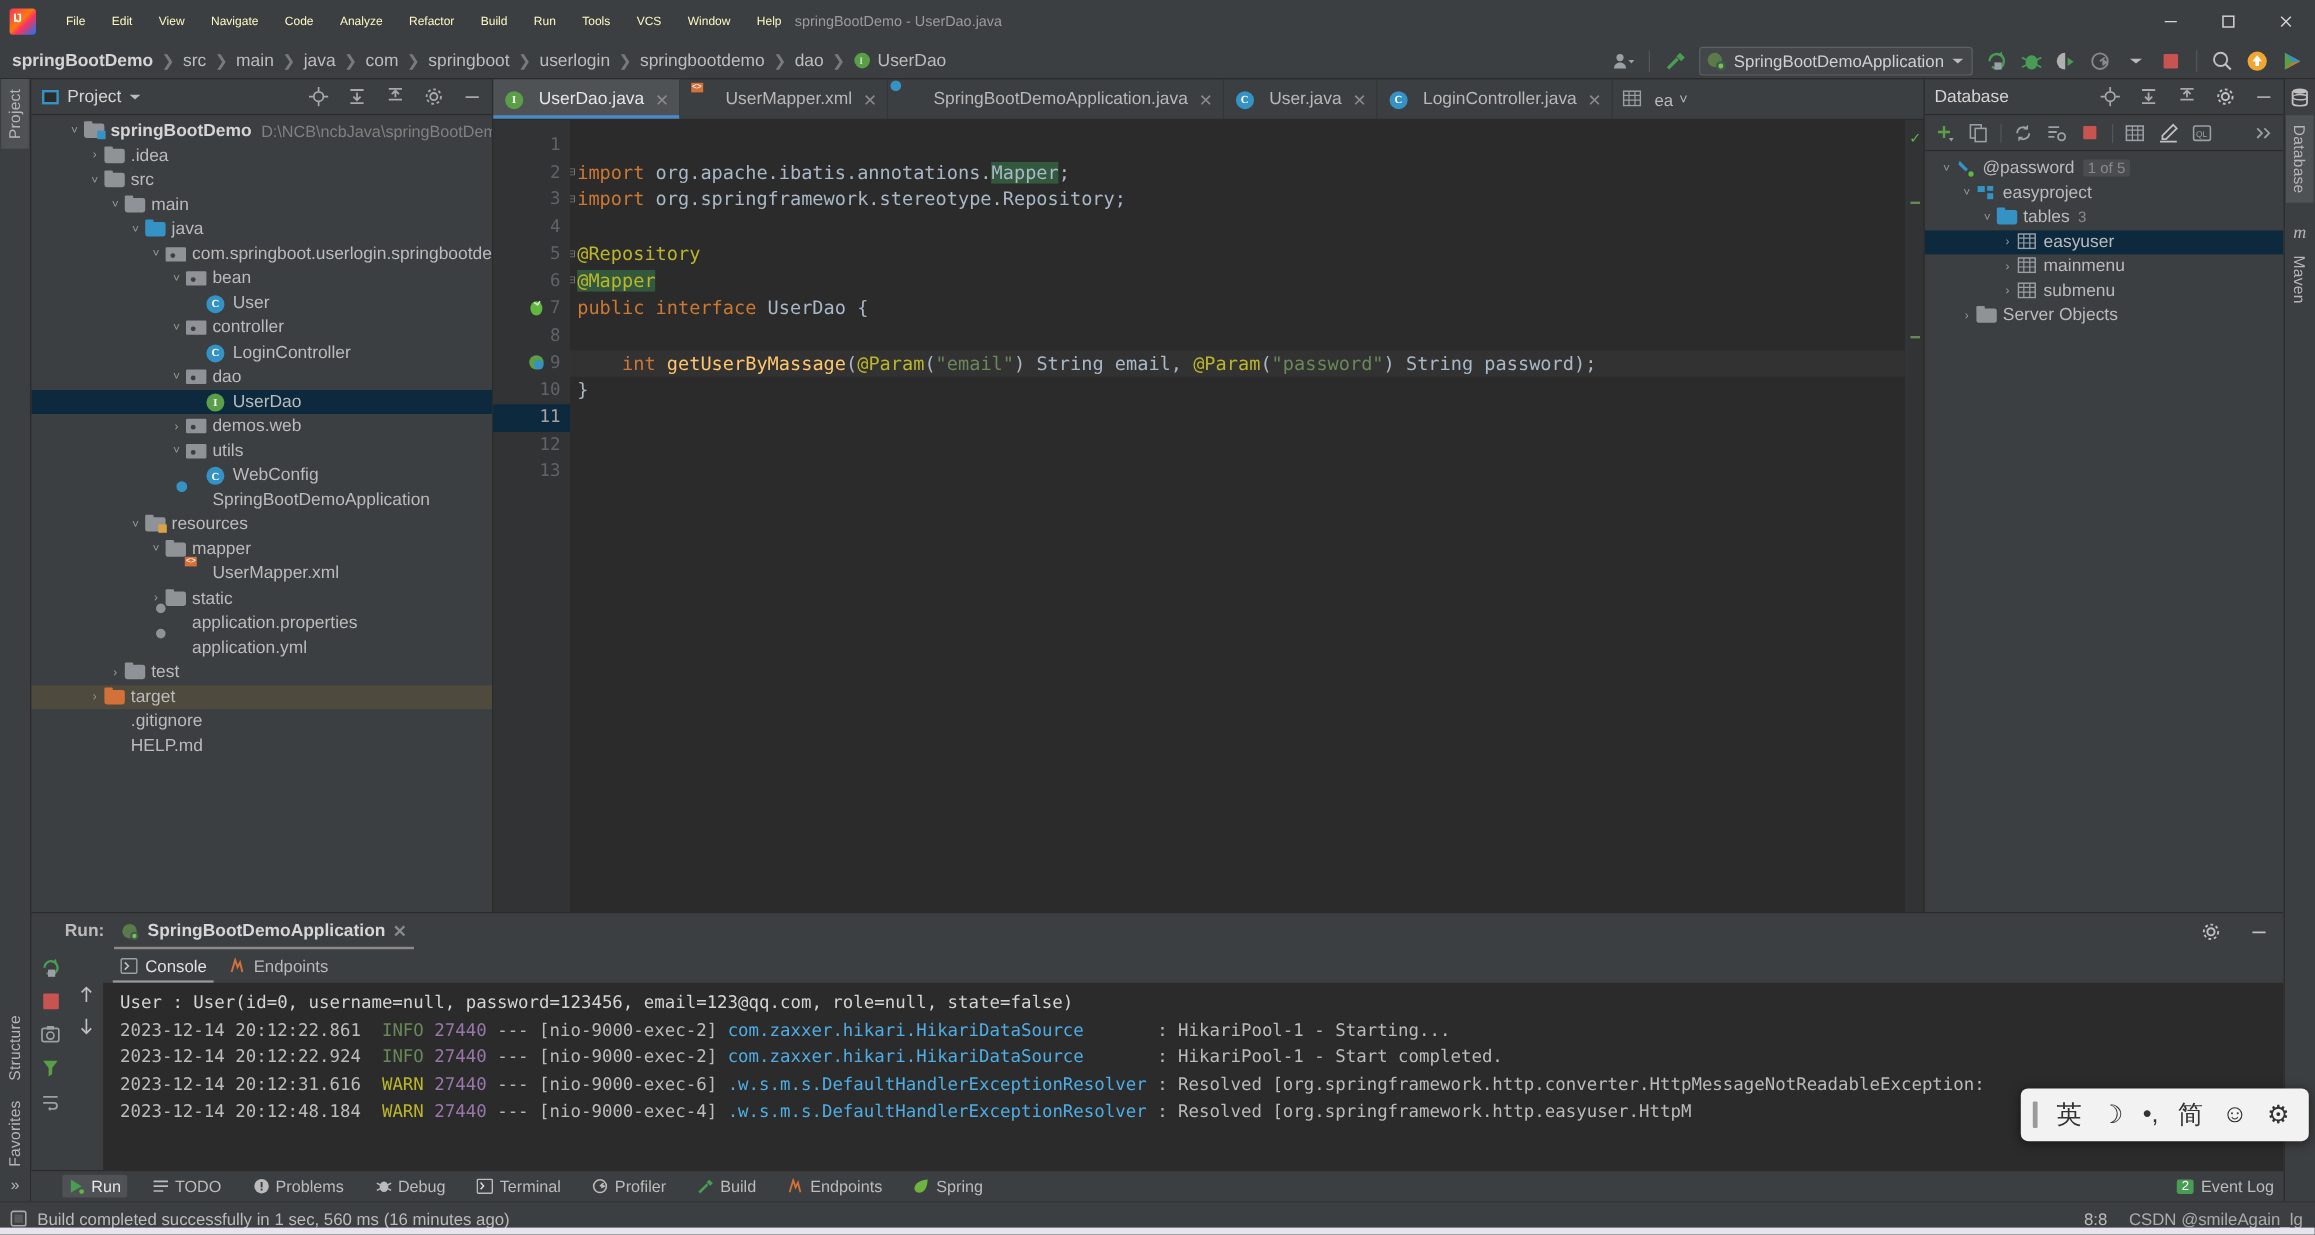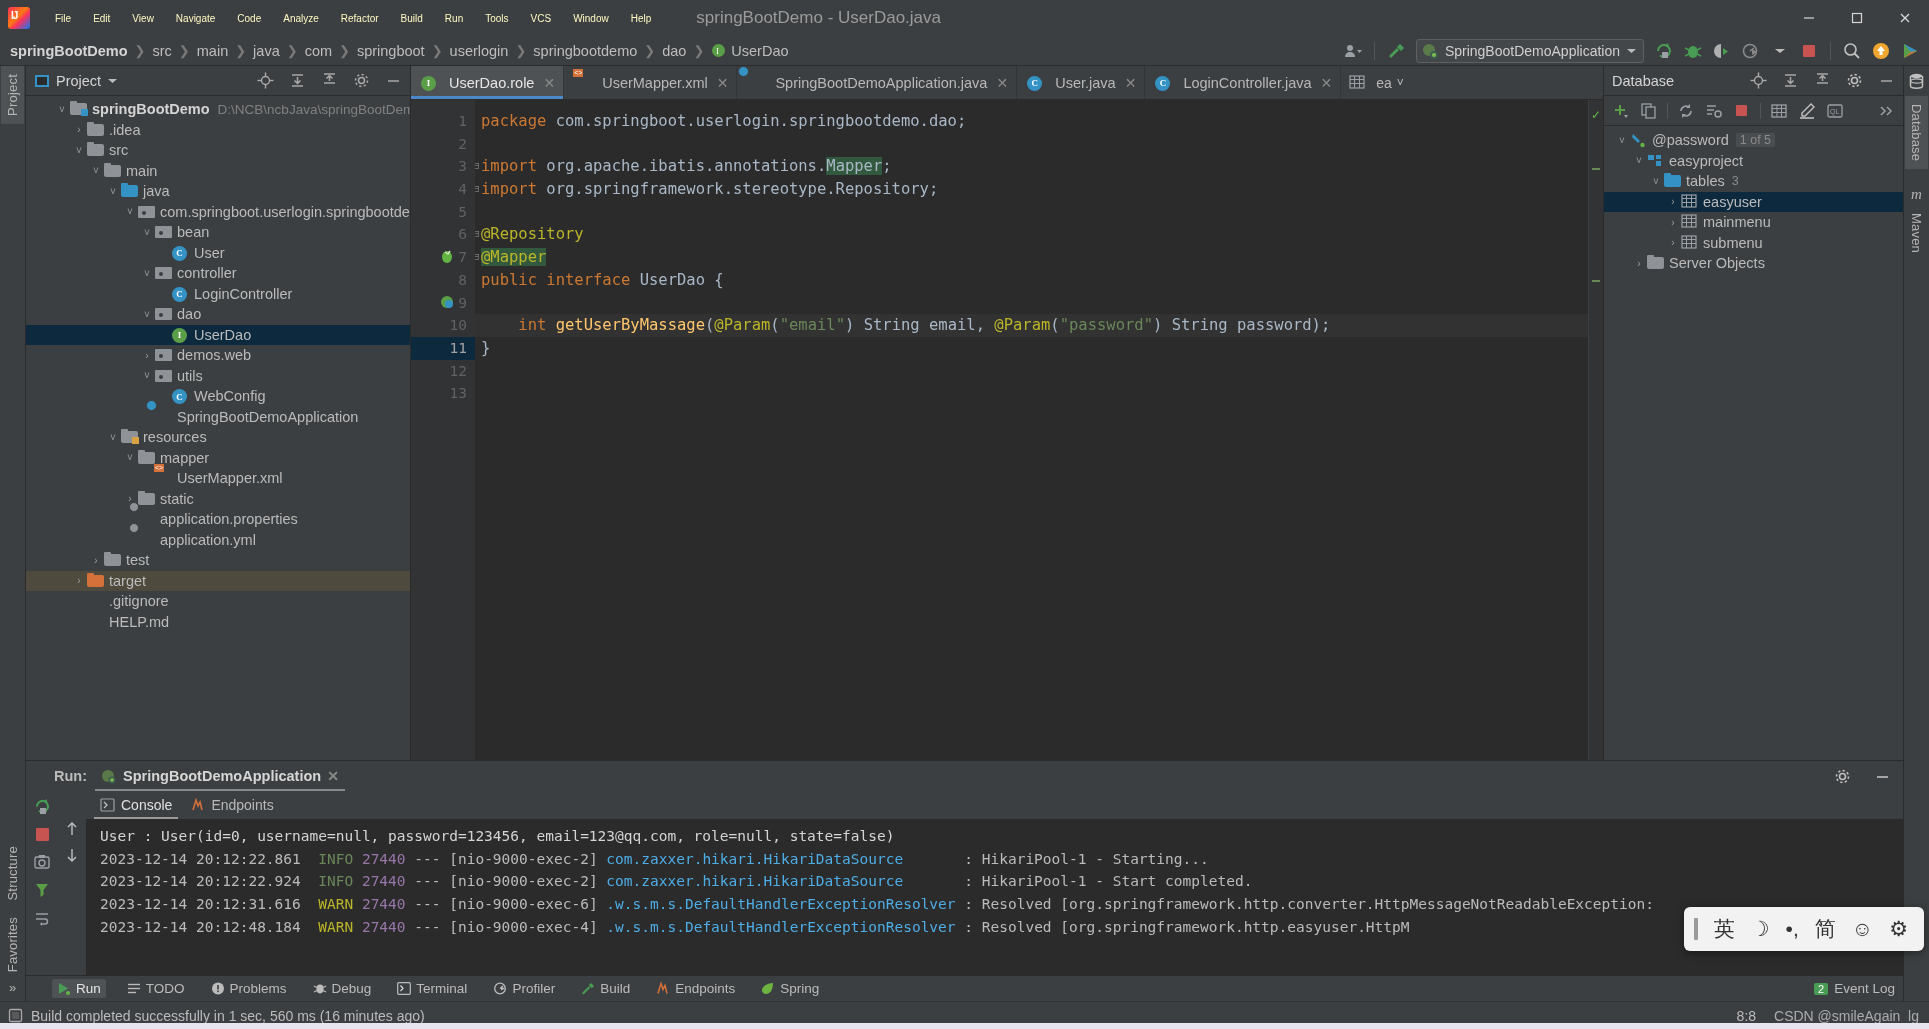--- a/index.html
+++ b/index.html
@@ -23,21 +23,21 @@
     position: relative; flex: 0 0 22px;
   }
   .idea-logo:after {
     content: "IJ"; position: absolute; left: 3px; top: 3px; font-size: 10px;
     font-weight: bold; color: #fff; letter-spacing: -1px;
   }
   .menu-item {
     font-size: 10px; color: #fef9c3; padding: 4px 11px; cursor: default; white-space: nowrap;
   }
   .win-title {
-    font-size: 17px; color: #9b9b9b; margin-left: 34px; white-space: nowrap;
+    font-size: 12px; color: #9b9b9b; white-space: nowrap;
   }
   .win-controls { position: absolute; right: 0; top: 0; height: 36px; display: flex; align-items: center; }
   .win-btn { width: 48px; height: 36px; display:flex; align-items:center; justify-content:center; color:#d6d6d6; font-size:15px; }
 
   
   .navbar {
     height: 30px; background: #3c3f41; display: flex; align-items: center;
     padding-left: 10px; flex: 0 0 30px; border-bottom: 1px solid #2b2b2b; position: relative;
   }
   .crumb { font-size: 14.5px; color: #bdbdbd; white-space: nowrap; display:flex; align-items:center; }
@@ -589,21 +589,21 @@
               </div>
             </div>
         </div>
 
         <div class="editor-col">
           <div class="tabbar" id="editor-tabs">
               <div class="etab active">
                 <span class="ic">
                   <span class="ic-circle ic-iface">I</span>
                 </span>
-                <span>UserDao.role</span>
+                <span>UserDao.java</span>
                 <span class="x">✕</span>
               </div>
               <div class="etab">
                 <span class="ic"><span class="ic-xml"></span></span>
                 <span>UserMapper.xml</span>
                 <span class="x">✕</span>
               </div>
               <div class="etab">
                 <span class="ic"><span class="ic-spring"></span></span>
                 <span>SpringBootDemoApplication.java</span>
@@ -657,21 +657,20 @@
                       <circle cx="7" cy="7" r="6" fill="#5a9e48"></circle>
                       <circle cx="9" cy="9" r="4" fill="#3592c4"></circle>
                     </svg>
                   </span>9</div>
                 <div class="gline">10</div>
                 <div class="gline cur">11</div>
                 <div class="gline">12</div>
                 <div class="gline">13</div>
               </div>
             <div class="code-area" id="code-area">
-                <div class="cline"><span class="kw">package</span> com.springboot.userlogin.springbootdemo.dao;</div>
                 <div class="cline">&nbsp;</div>
                 <div class="cline"><span class="fold">⊟</span><span class="kw">import</span> org.apache.ibatis.annotations.<span class="hlmap">Mapper</span>;</div>
                 <div class="cline"><span class="fold">⊟</span><span class="kw">import</span> org.springframework.stereotype.Repository;</div>
                 <div class="cline">&nbsp;</div>
                 <div class="cline"><span class="fold">⊟</span><span class="ann">@Repository</span></div>
                 <div class="cline"><span class="fold">⊟</span><span class="ann hlmap">@Mapper</span></div>
                 <div class="cline"><span class="kw">public interface</span> UserDao {</div>
                 <div class="cline">&nbsp;</div>
                 <div class="cline hl">    <span class="kw">int</span> <span class="fn">getUserByMassage</span>(<span class="ann">@Param</span>(<span class="str">"email"</span>) String email, <span class="ann">@Param</span>(<span class="str">"password"</span>) String password);</div>
                 <div class="cline">}</div>

